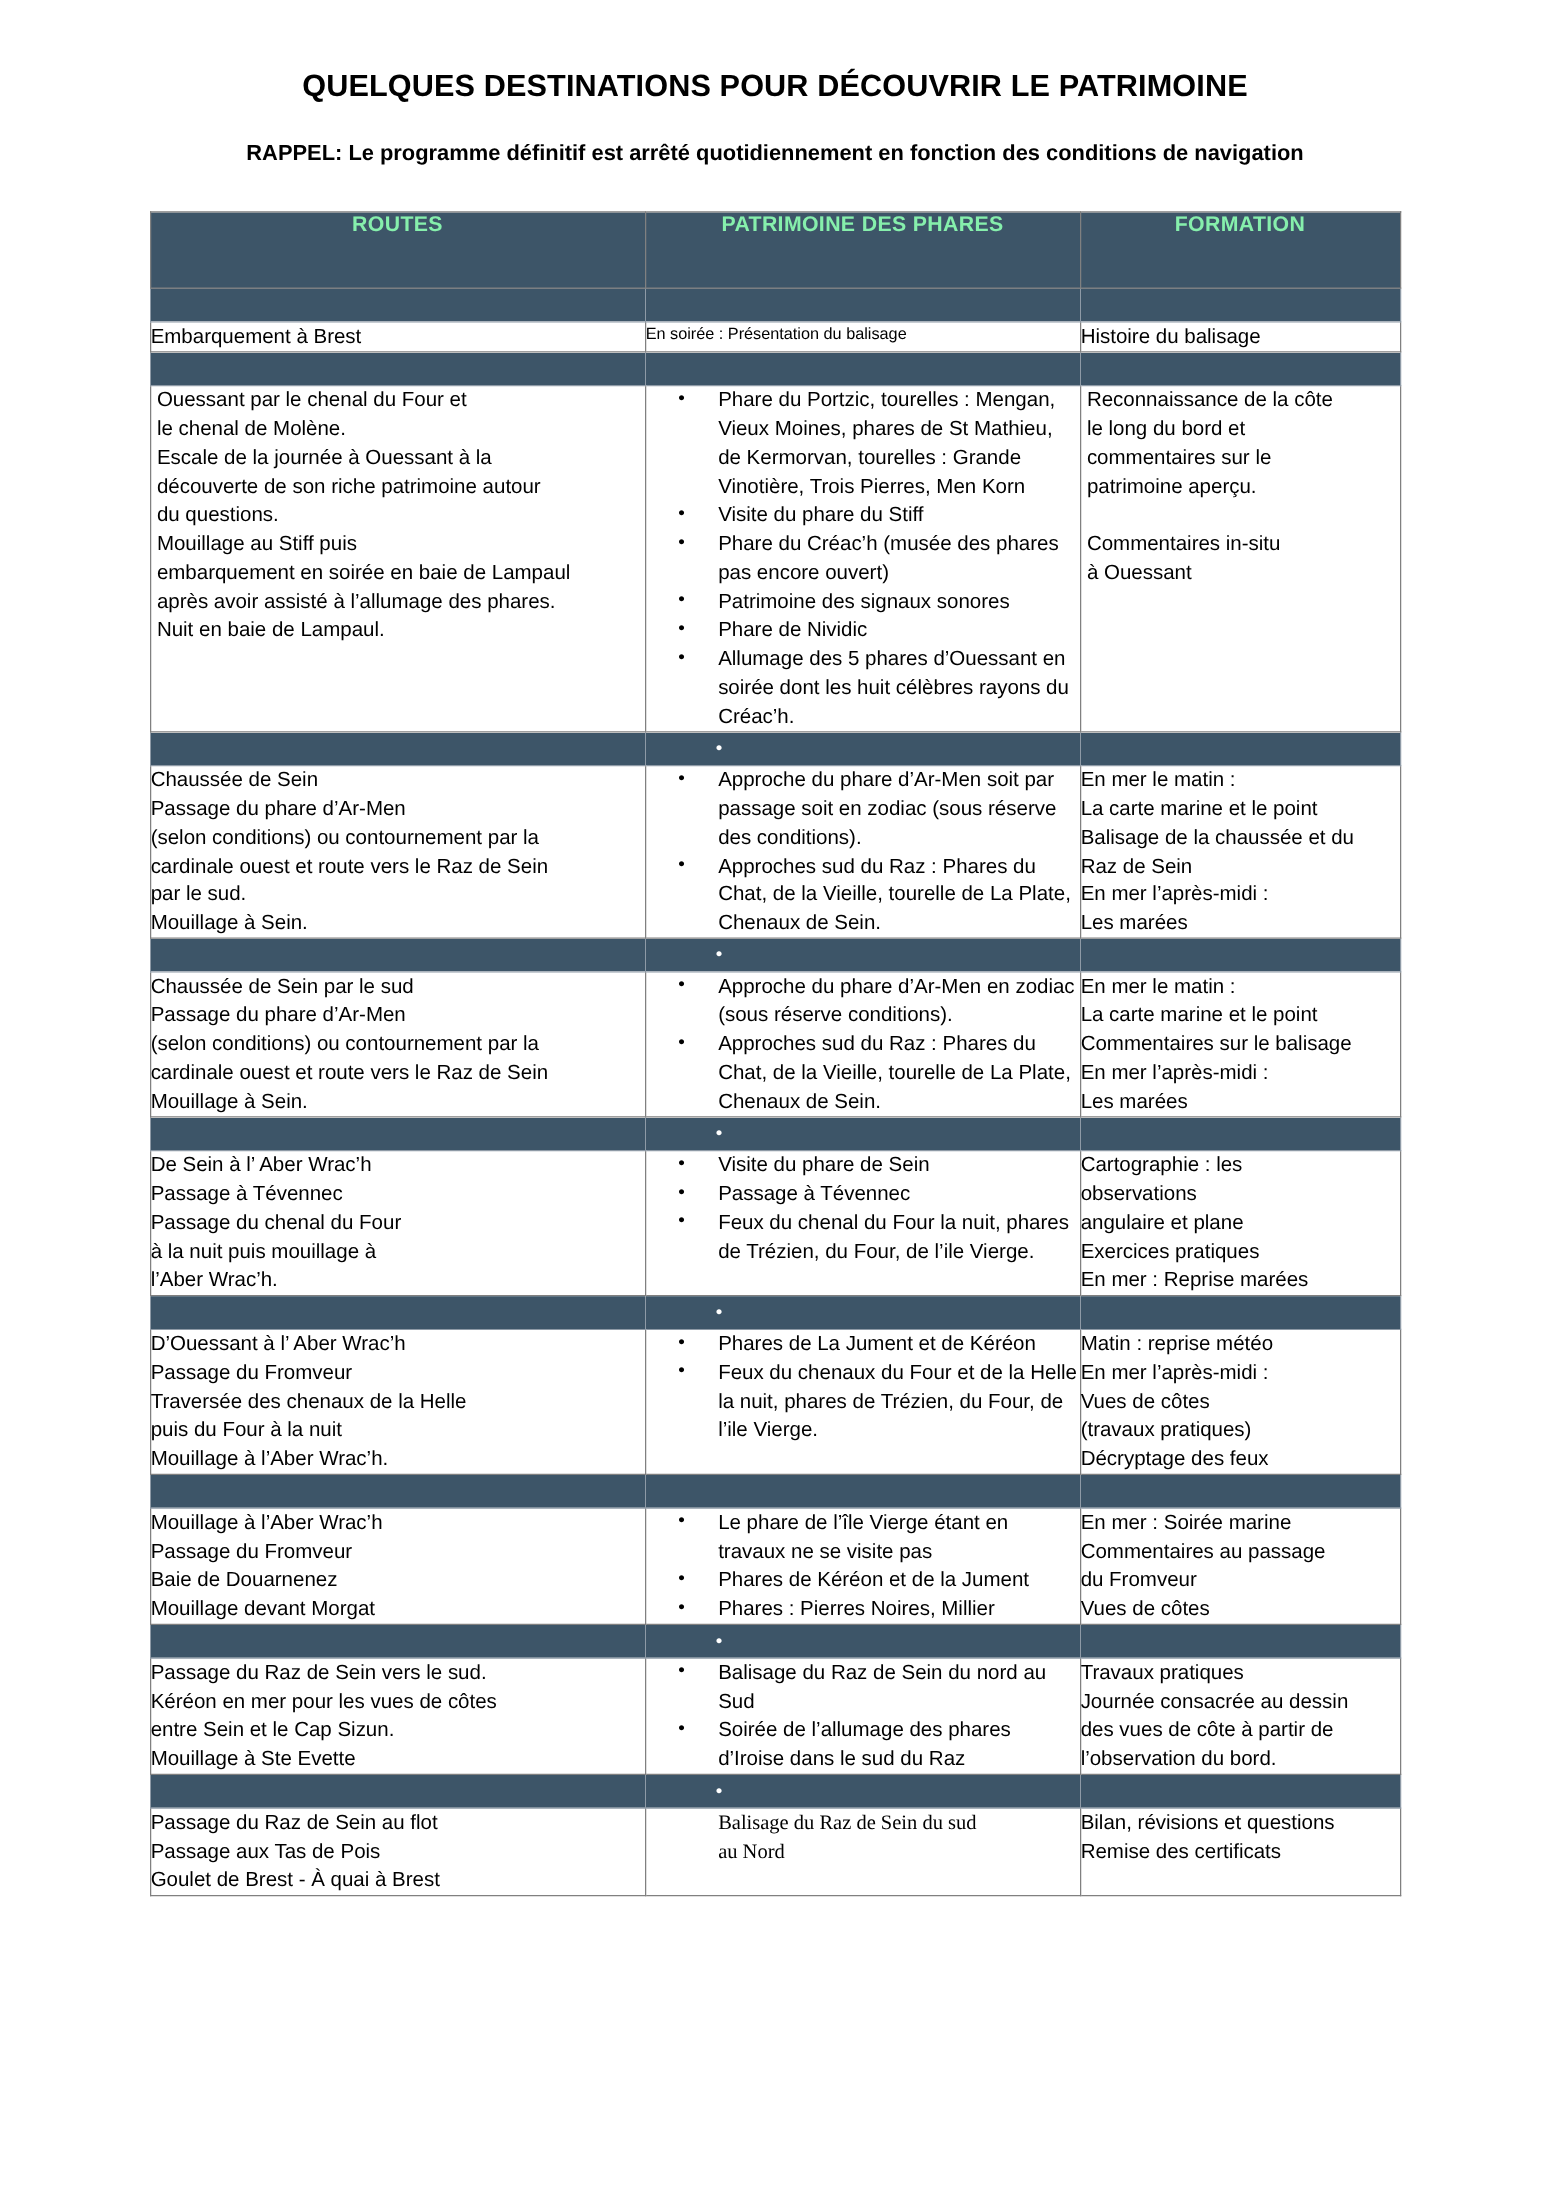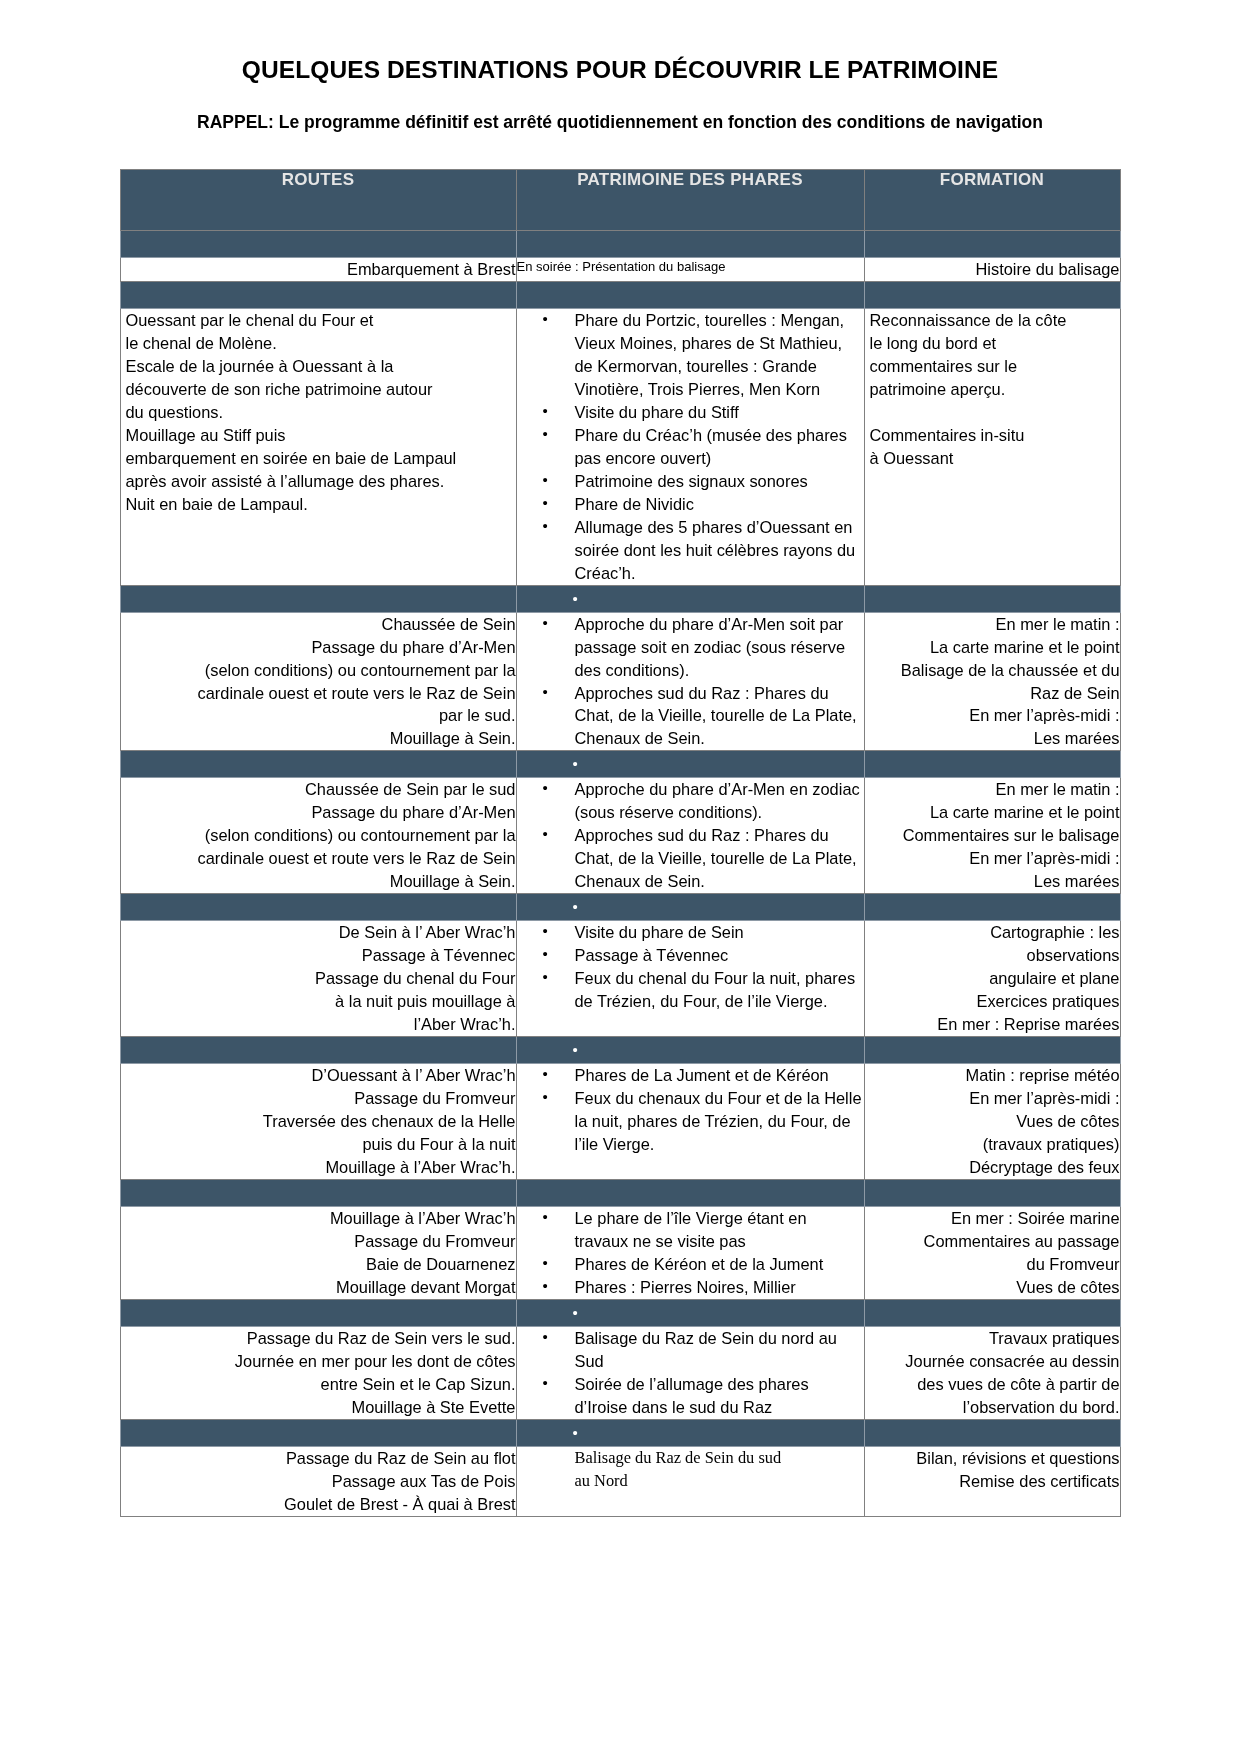--- a/index.html
+++ b/index.html
@@ -49,21 +49,21 @@
   table.schedule col.c3 { width: 256px; }
 
   table.schedule th,
   table.schedule td {
     border: 1px solid #808080;
     padding: 0;
     vertical-align: top;
   }
   thead th {
     background: #3D5568;
-    color: #e5e5e5;
+    color: #86efac;
     font-size: 17px;
     font-weight: bold;
     letter-spacing: 0.3px;
     text-align: center;
     height: 60px;
     vertical-align: middle;
     border-color: #8e9aa6;
   }
   
   tr.spacer > td {
@@ -81,21 +81,21 @@
     color: #ffffff;
     font-size: 15px;
     line-height: 1;
   }
   
   td.cell {
     font-size: 16.4px;
     line-height: 1.40;
     padding: 3px 4px 6px 4px;
   }
-  td.cell.center  { text-align: right; }
+  td.cell.center  { text-align: left; }
   td.cell.left    { text-align: left; padding-left: 5px; }
   td.cell.routes-left { text-align: left; padding-left: 5px; }
 
   .ln { display: block; white-space: pre-wrap; }
 
   
   ul.bl {
     list-style: none;
     margin: 0;
     padding: 0;
@@ -336,21 +336,21 @@
           </td>
         </tr>
         <tr class="spacer">
           <td></td>
           <td class="has-bullet"></td>
           <td></td>
         </tr>
         <tr>
           <td class="cell center">
             <span class="ln">Passage du Raz de Sein vers le sud.</span>
-            <span class="ln">Journée en mer pour les dont de côtes</span>
+            <span class="ln">Kéréon en mer pour les vues de côtes</span>
             <span class="ln">entre Sein et le Cap Sizun.</span>
             <span class="ln">Mouillage à Ste Evette</span>
           </td>
           <td class="cell">
             <ul class="bl">
               <li>Balisage du Raz de Sein du nord au Sud</li>
               <li>Soirée de l’allumage des phares d’Iroise dans le sud du Raz</li>
             </ul>
           </td>
           <td class="cell center">

